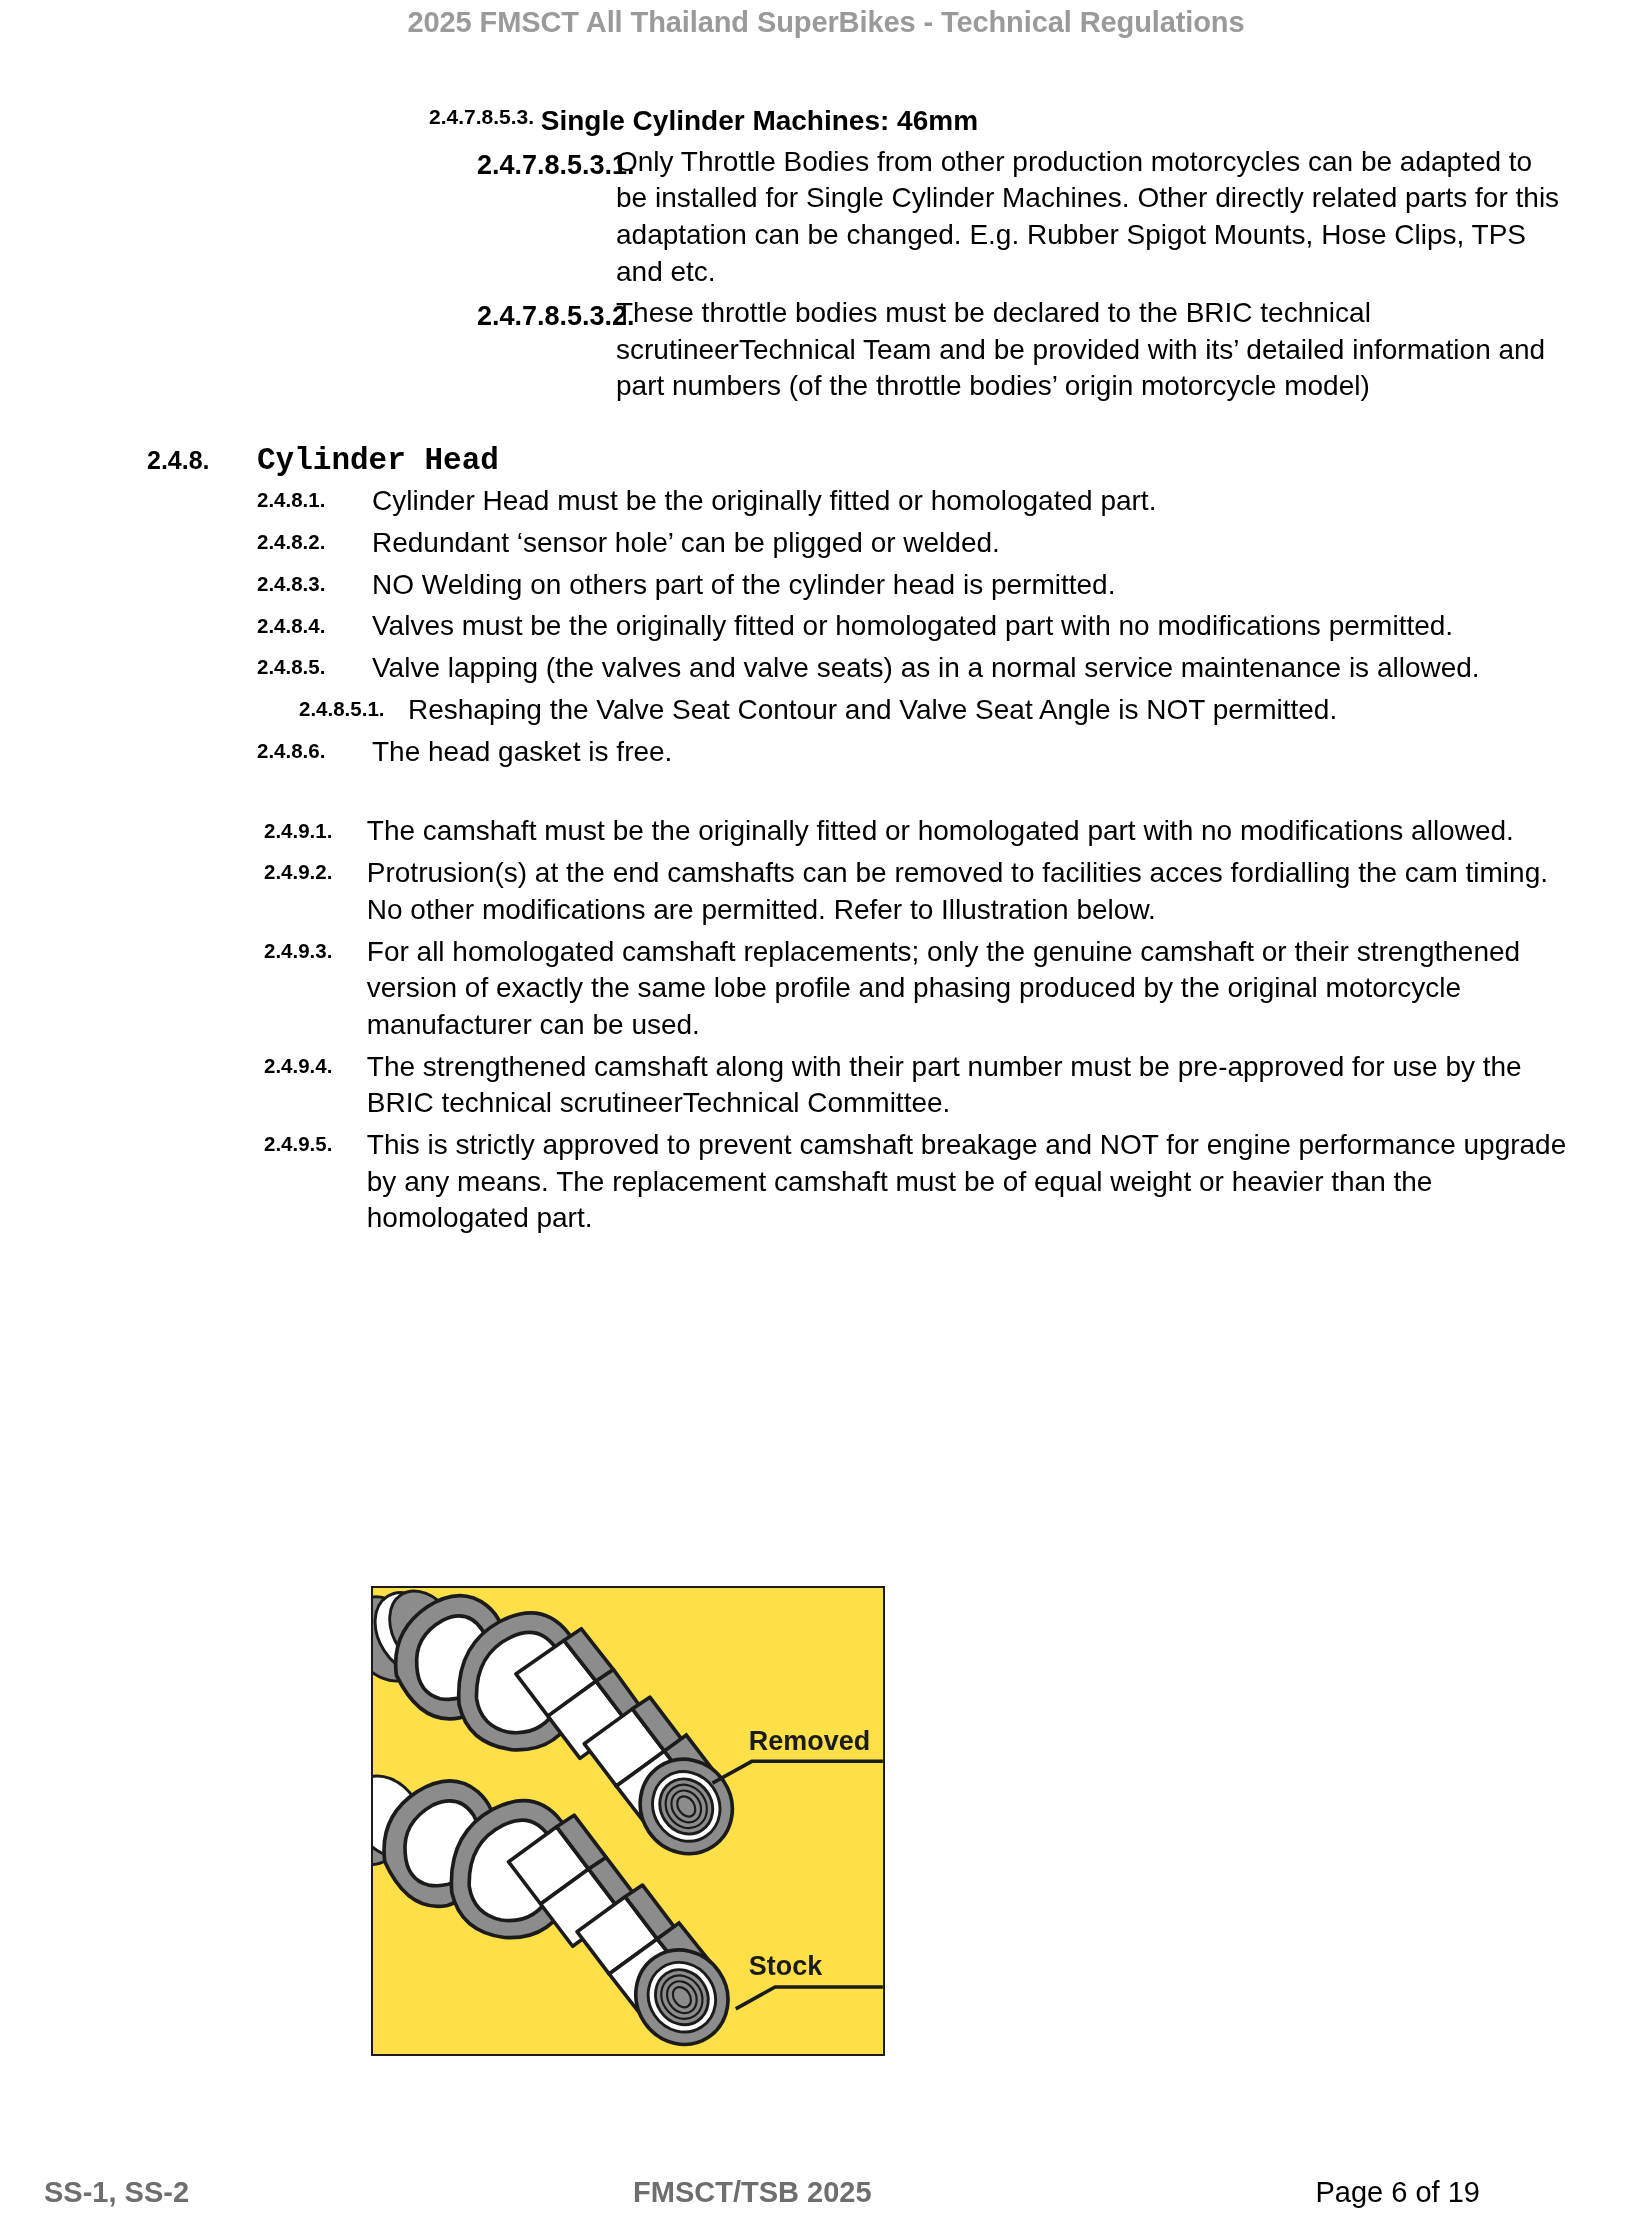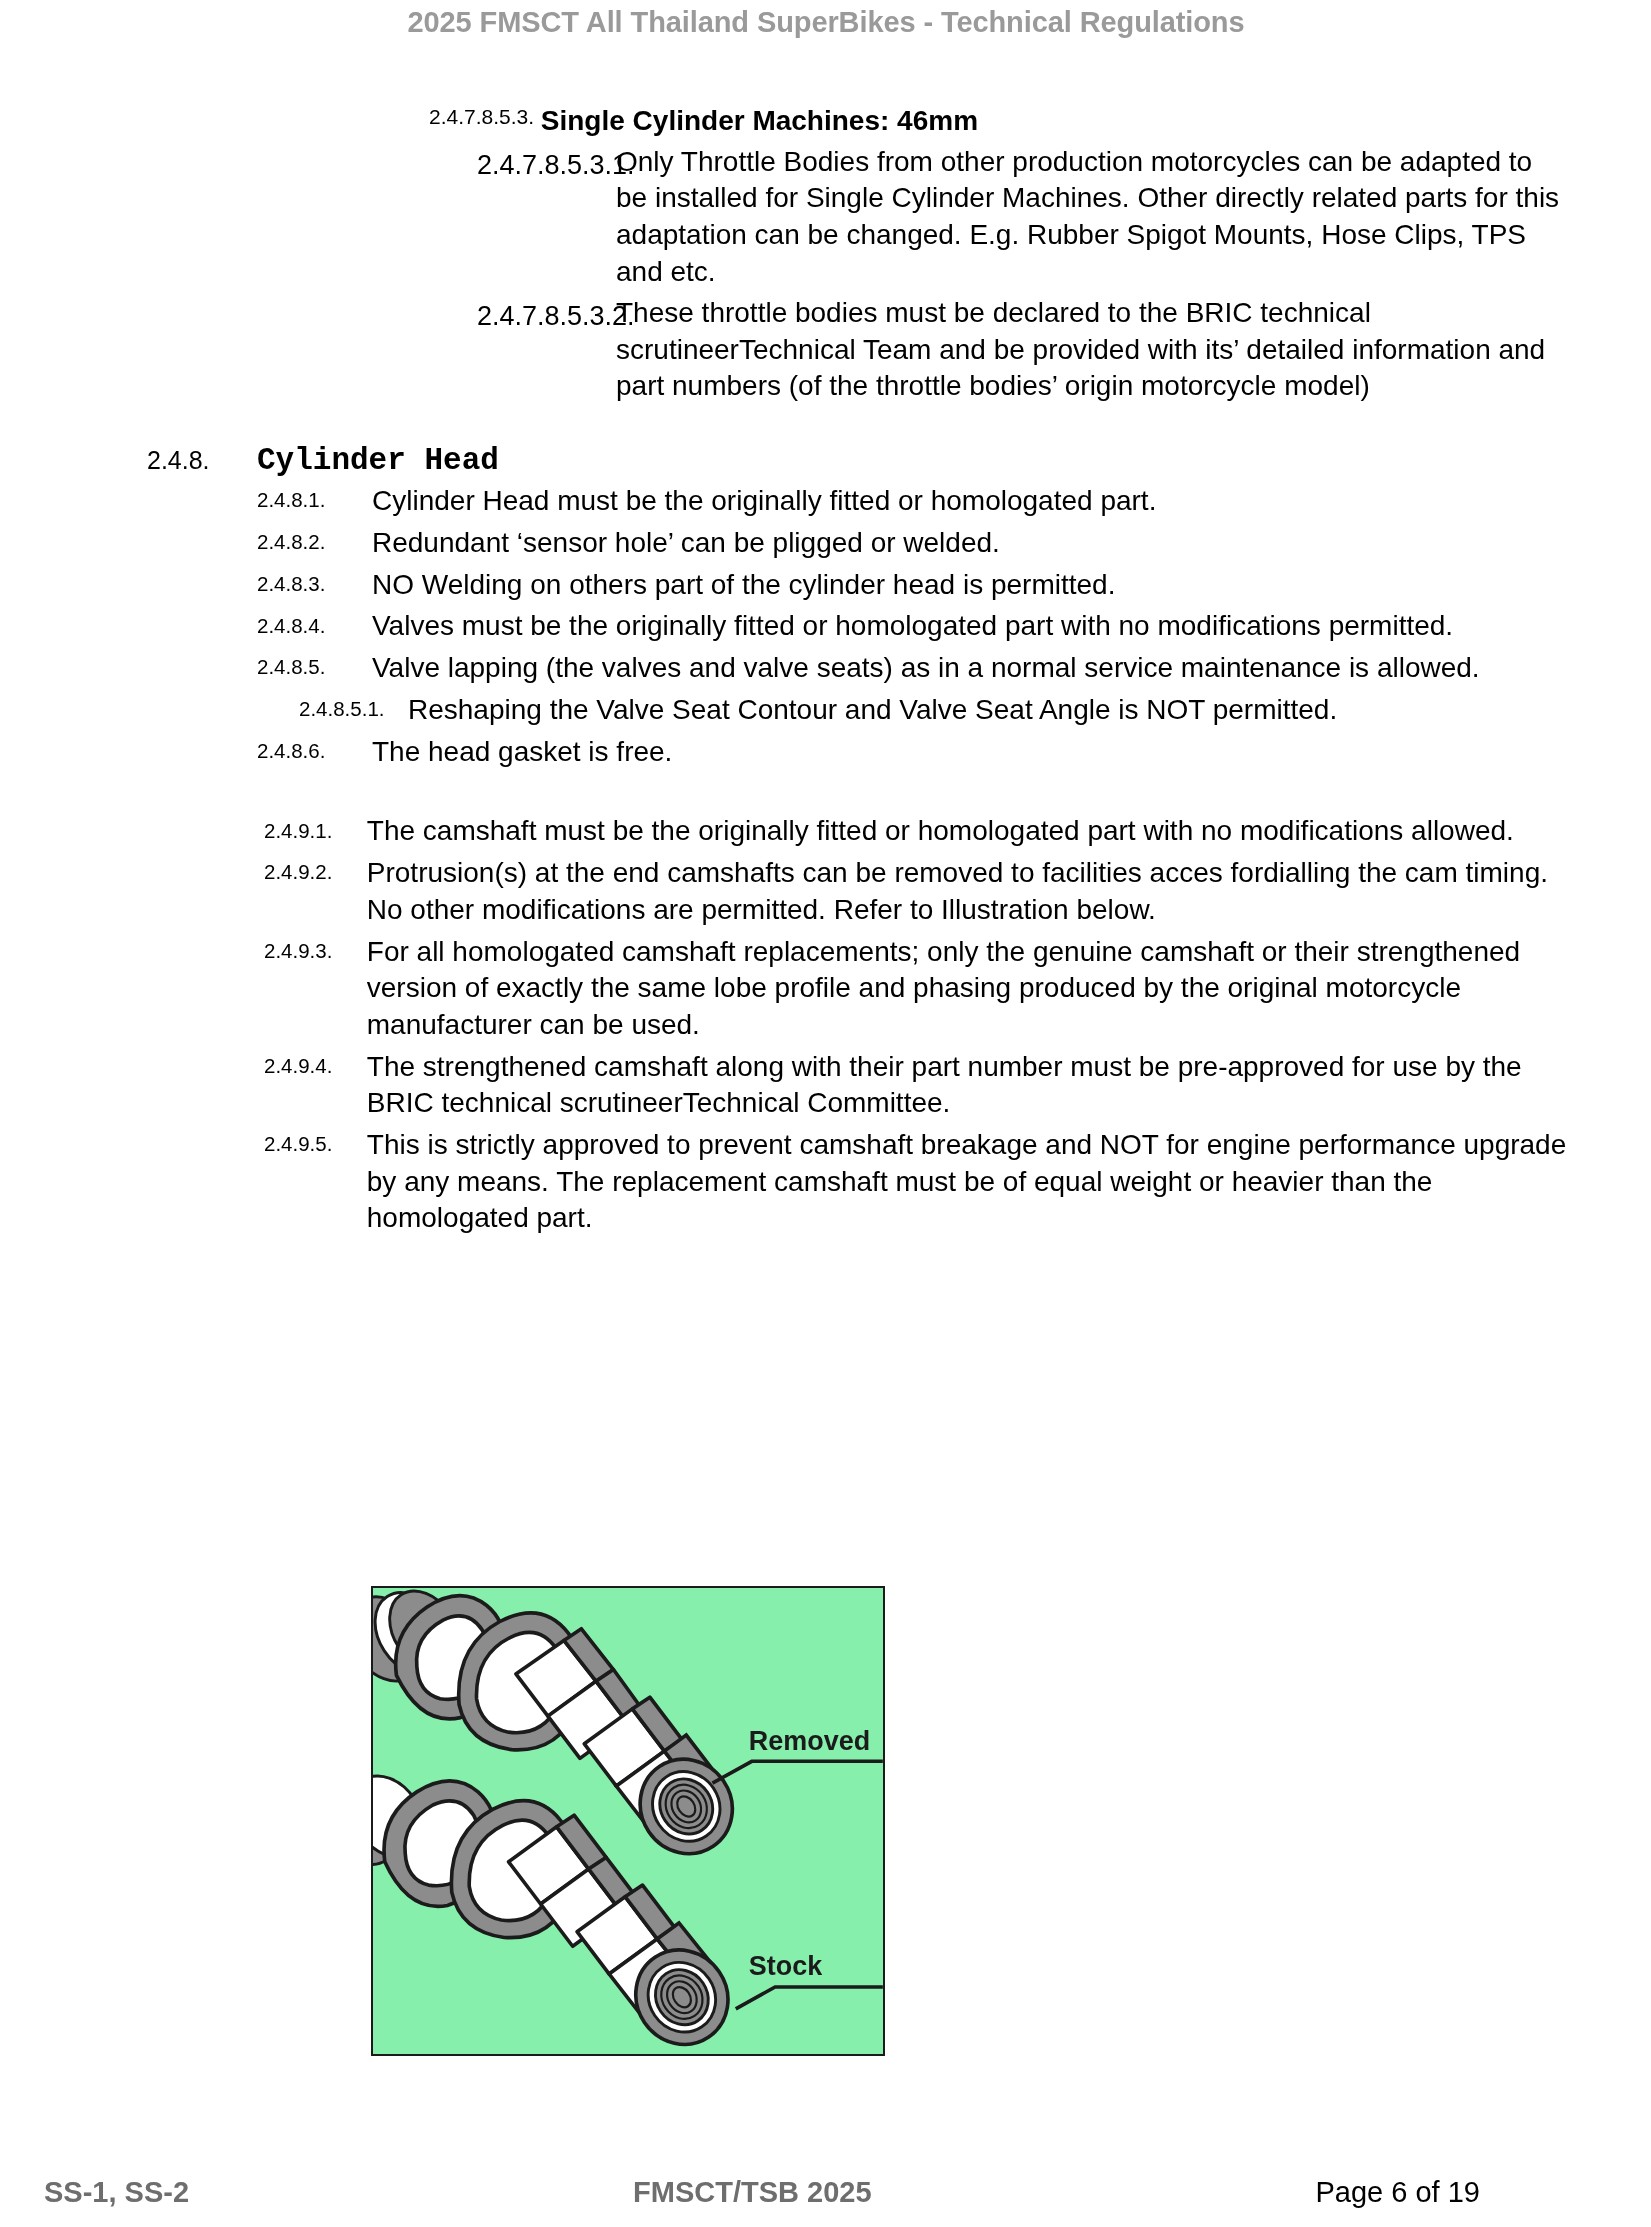--- a/index.html
+++ b/index.html
@@ -20,21 +20,21 @@
     color:#9a9a9a;
     letter-spacing:-0.1px;
   }
 
   .body-area {
     position:absolute; top:103px; left:0; width:1652px;
   }
 
   
   .row { display:flex; align-items:flex-start; }
-  .num { font-weight:normal; flex:0 0 auto; text-align:left; }
+  .num { font-weight:bold; flex:0 0 auto; text-align:left; }
   .txt { flex:1 1 auto; }
 
   
   .lvl-a { margin-left:429px; margin-right:84px; font-size:26.4px; line-height:1.30; }
   .lvl-a .num { font-size:21px; width:103px; }
   .lvl-a .txt { font-weight:bold; font-size:28px; margin-left:8.8px; }
 
   
   .lvl-b { margin-left:477px; margin-right:84px; font-size:28px; line-height:1.31; margin-top:4.4px; }
   .lvl-b .num { font-size:27px; width:117px; padding-top:4.4px; }
@@ -56,21 +56,21 @@
   .lvl-d .txt { margin-left:8.8px; }
 
   
   .lvl-e { margin-left:299px; margin-right:84px; font-size:28px; line-height:1.31; margin-top:5.1px; }
   .lvl-e .num { font-size:20.5px; width:109px; padding-top:4.4px; }
   .lvl-e .txt { margin-left:0px; }
   .gap-sec { height:38px; }
 
   
   .fig-wrap { position:absolute; left:371px; top:1586px; width:514px; height:470px; }
-  .fig-box { width:100%; height:100%; border:2.2px solid #1b1b1b; box-sizing:border-box; background:#86efac; }
+  .fig-box { width:100%; height:100%; border:2.2px solid #1b1b1b; box-sizing:border-box; background:#fde047; }
   .fig-box svg { display:block; width:100%; height:100%; }
 
   
   .footer {
     position:absolute; left:0; bottom:17.6px; width:1524px;
     display:flex; align-items:baseline;
     font-size:29px; font-weight:bold;
     padding:0 44px; box-sizing:border-box;
   }
   .f-left   { flex:0 0 auto; color:#6e6e6e; }

